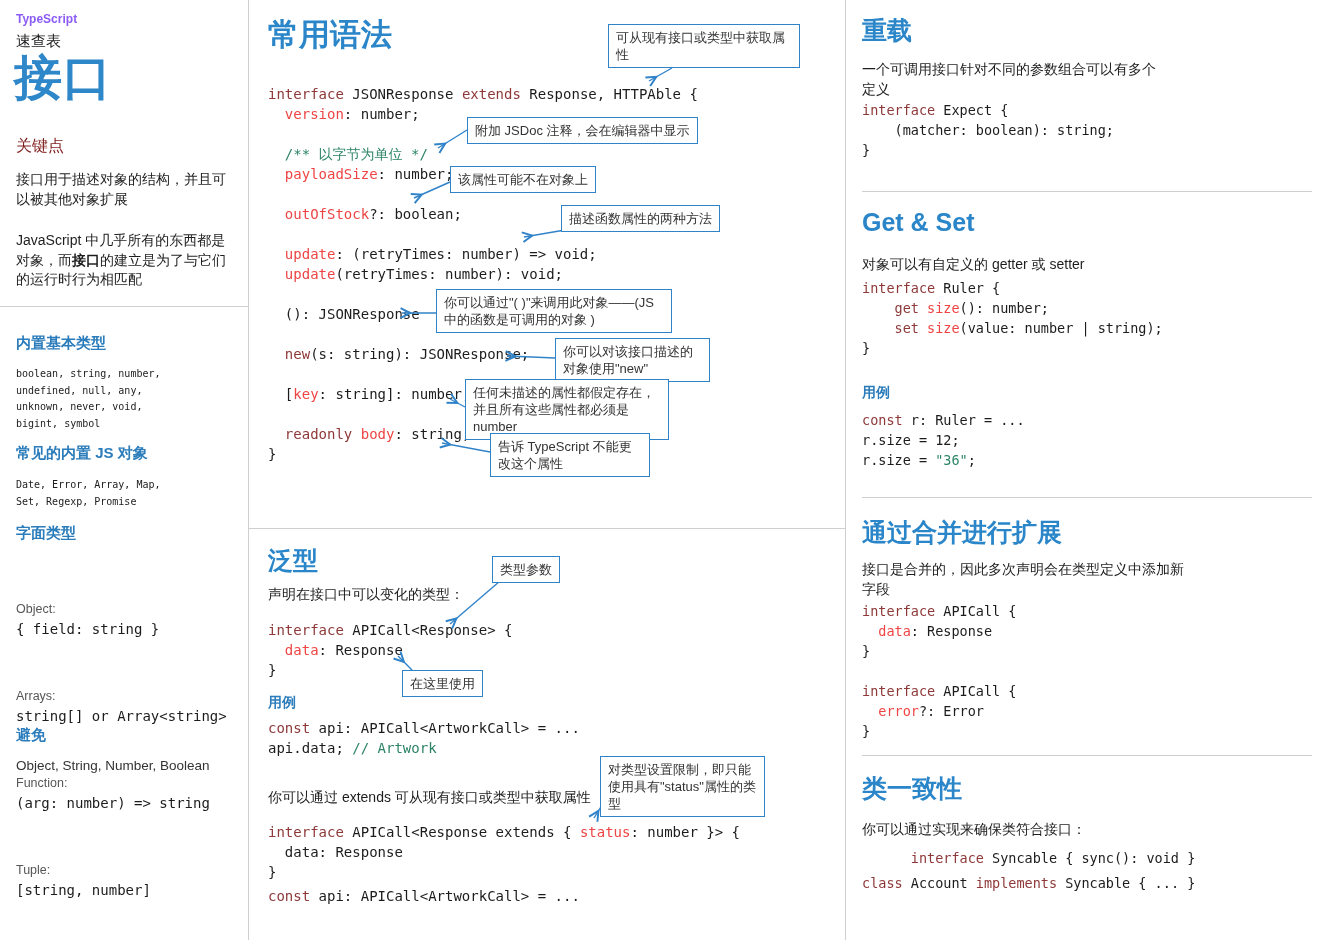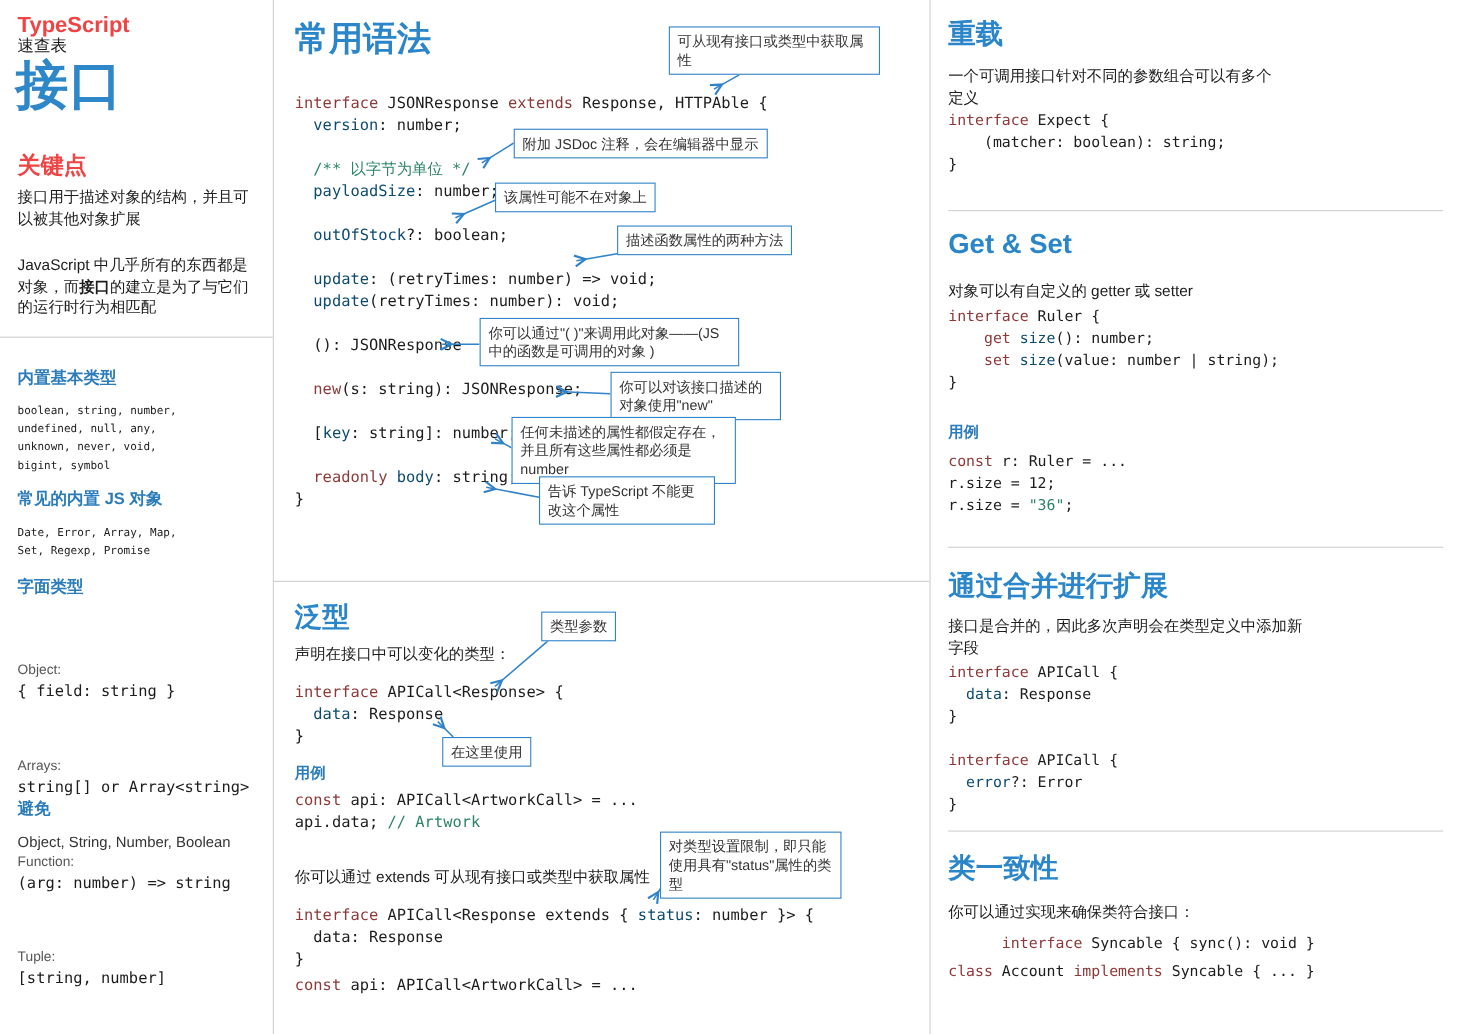--- a/index.html
+++ b/index.html
@@ -4,41 +4,41 @@
 <style>
   * { margin:0; padding:0; box-sizing:border-box; }
   html,body { width:1330px; height:940px; background:#ffffff; overflow:hidden;
               font-family:"Liberation Sans", sans-serif; color:#1d1d1d; }
   .page { position:relative; width:1330px; height:940px; background:#fff; }
   .abs { position:absolute; }
   .vline { position:absolute; top:0; width:1px; height:940px; background:#cfcfcf; }
   .hline { position:absolute; height:1px; background:#cfcfcf; }
 
   
-  .brand { font-size:20px; font-weight:700; color:#ef4444; }
+  .brand { font-size:12px; font-weight:700; color:#8b5cf6; }
   .subtitle { font-size:15px; color:#1a1a1a; }
   .page-title { font-size:48px; font-weight:700; color:#2e87c8; letter-spacing:1px; }
-  .h-key { font-size:21px; font-weight:700; color:#ef4444; }
+  .h-key { font-size:16px; font-weight:400; color:#7f1d1d; }
   .h-side { font-size:15px; font-weight:700; color:#2b7cbb; }
   .h-big { font-size:31px; font-weight:700; color:#2a86c9; }
   .h-mid { font-size:25px; font-weight:700; color:#2a86c9; }
   .h-usage { font-size:14px; font-weight:700; color:#2b7cbb; }
 
   .body-text { font-size:14px; line-height:19.5px; color:#1d1d1d; }
   .small-gray { font-size:12.5px; color:#565656; line-height:19px;margin-top:48px; }
   .avoid-text { font-size:13.5px; color:#333; }
 
   
   .code { position:absolute; font-family:"DejaVu Sans Mono", monospace; font-size:14px;
           line-height:20px; white-space:pre; color:#1c1c1c; }
   .code .cl { height:20px; }
   .code-sm { font-size:13.5px; }
   .lh25 .cl { height:25px; line-height:25px;text-align:right; }
   .t-k { color:#8e3838; }
-  .t-p { color:#0c4a6e; }
+  .t-p { color:#ef4444; }
   .t-c { color:#2d8467; }
   .t-s { color:#2d8467; }
   .t-d { color:#1c1c1c; }
   .mono-block { position:absolute; font-family:"DejaVu Sans Mono", monospace; font-size:10px;
                 line-height:16.5px; white-space:pre-line; color:#1c1c1c; }
   .mono-line { font-family:"DejaVu Sans Mono", monospace; font-size:14px; line-height:20px;
                white-space:pre; color:#1c1c1c; }
 
   
   .callout { position:absolute; border:1.5px solid #3183c9; background:#fff; color:#333;

